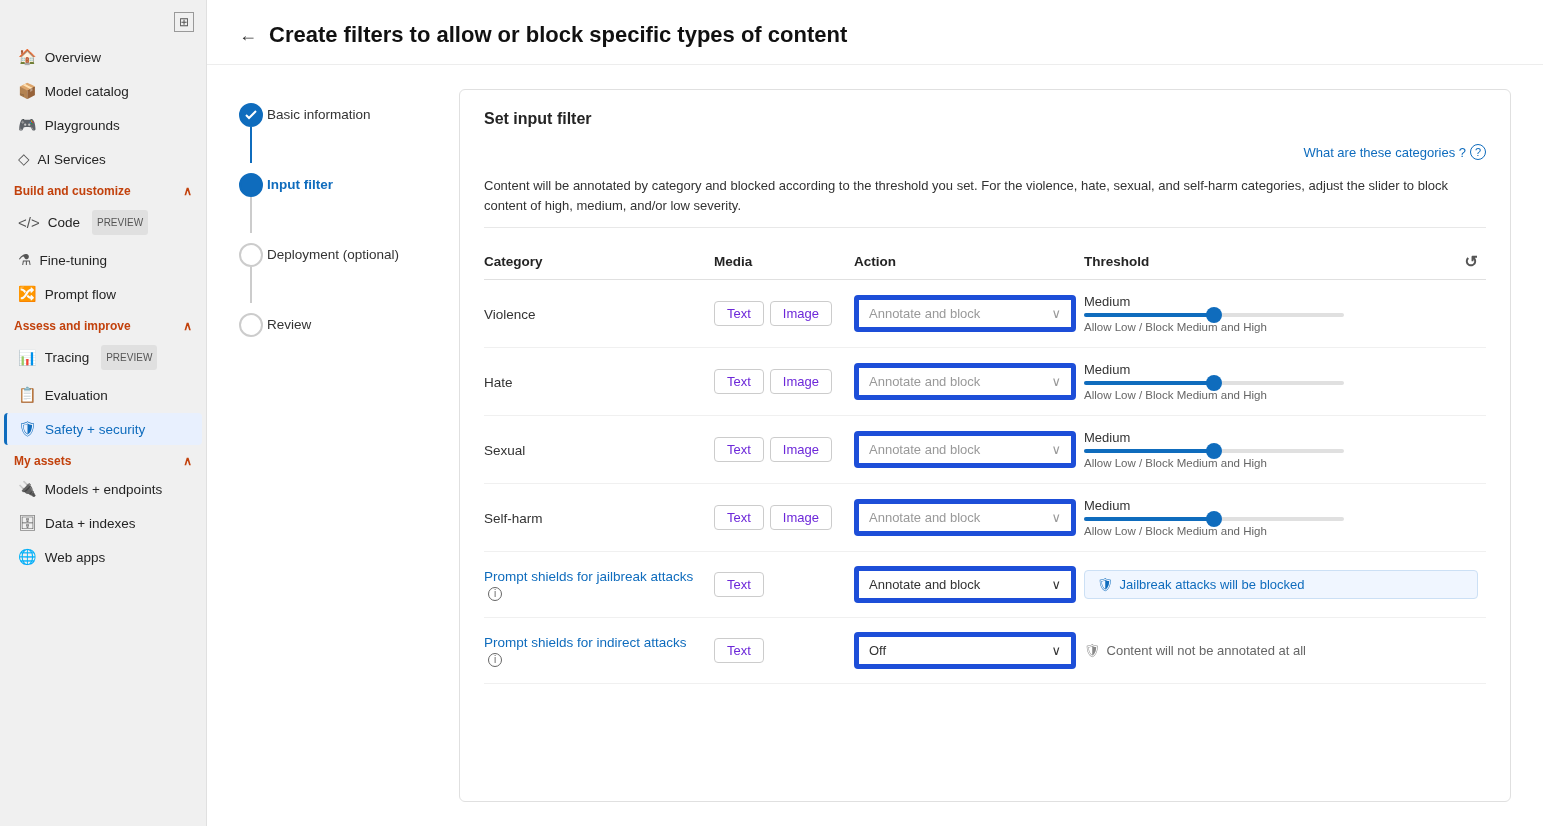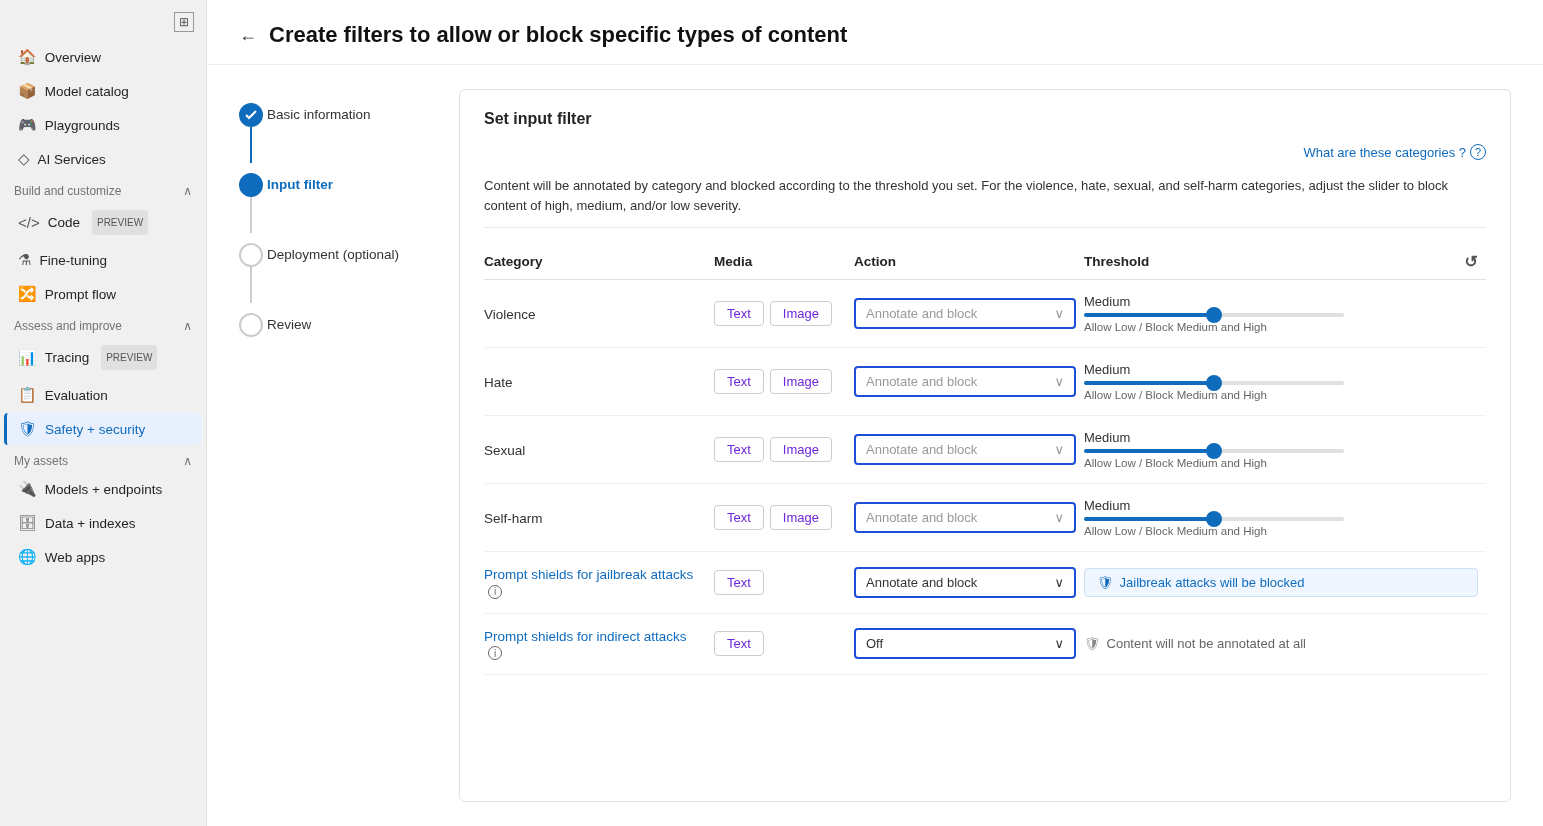--- a/index.html
+++ b/index.html
@@ -45,22 +45,22 @@
       padding-left: 11px;
     }
     .sidebar-item .icon { font-size: 15px; color: #555; flex-shrink: 0; }
     .sidebar-item.active .icon { color: #0f6cbd; }
     .sidebar-section-header {
       display: flex;
       align-items: center;
       justify-content: space-between;
       padding: 8px 14px 4px;
       font-size: 12px;
-      font-weight: 400;
-      color: #737373;
+      font-weight: 700;
+      color: #c2410c;
       cursor: pointer;
     }
     .badge {
       font-size: 10px;
       background: #e0e0e0;
       color: #555;
       padding: 7px 5px;
       border-radius: 3px;
       margin-left: 4px;
     }
@@ -207,21 +207,21 @@
       padding: 4px 12px;
       border-radius: 4px;
       font-size: 13px;
       cursor: pointer;
       color: #6d28d9;
     }
 
     .action-dropdown {
       display: flex;
       align-items: center;
-      border: 2px solid #1d4ed8;
+      border: 5px solid #1d4ed8;
       border-radius: 4px;
       padding: 6px 10px;
       background: #fff;
       cursor: pointer;
       min-width: 200px;
       justify-content: space-between;
       font-size: 13px;
       color: #999;
     }
     .action-dropdown.selected { color: #333; }

